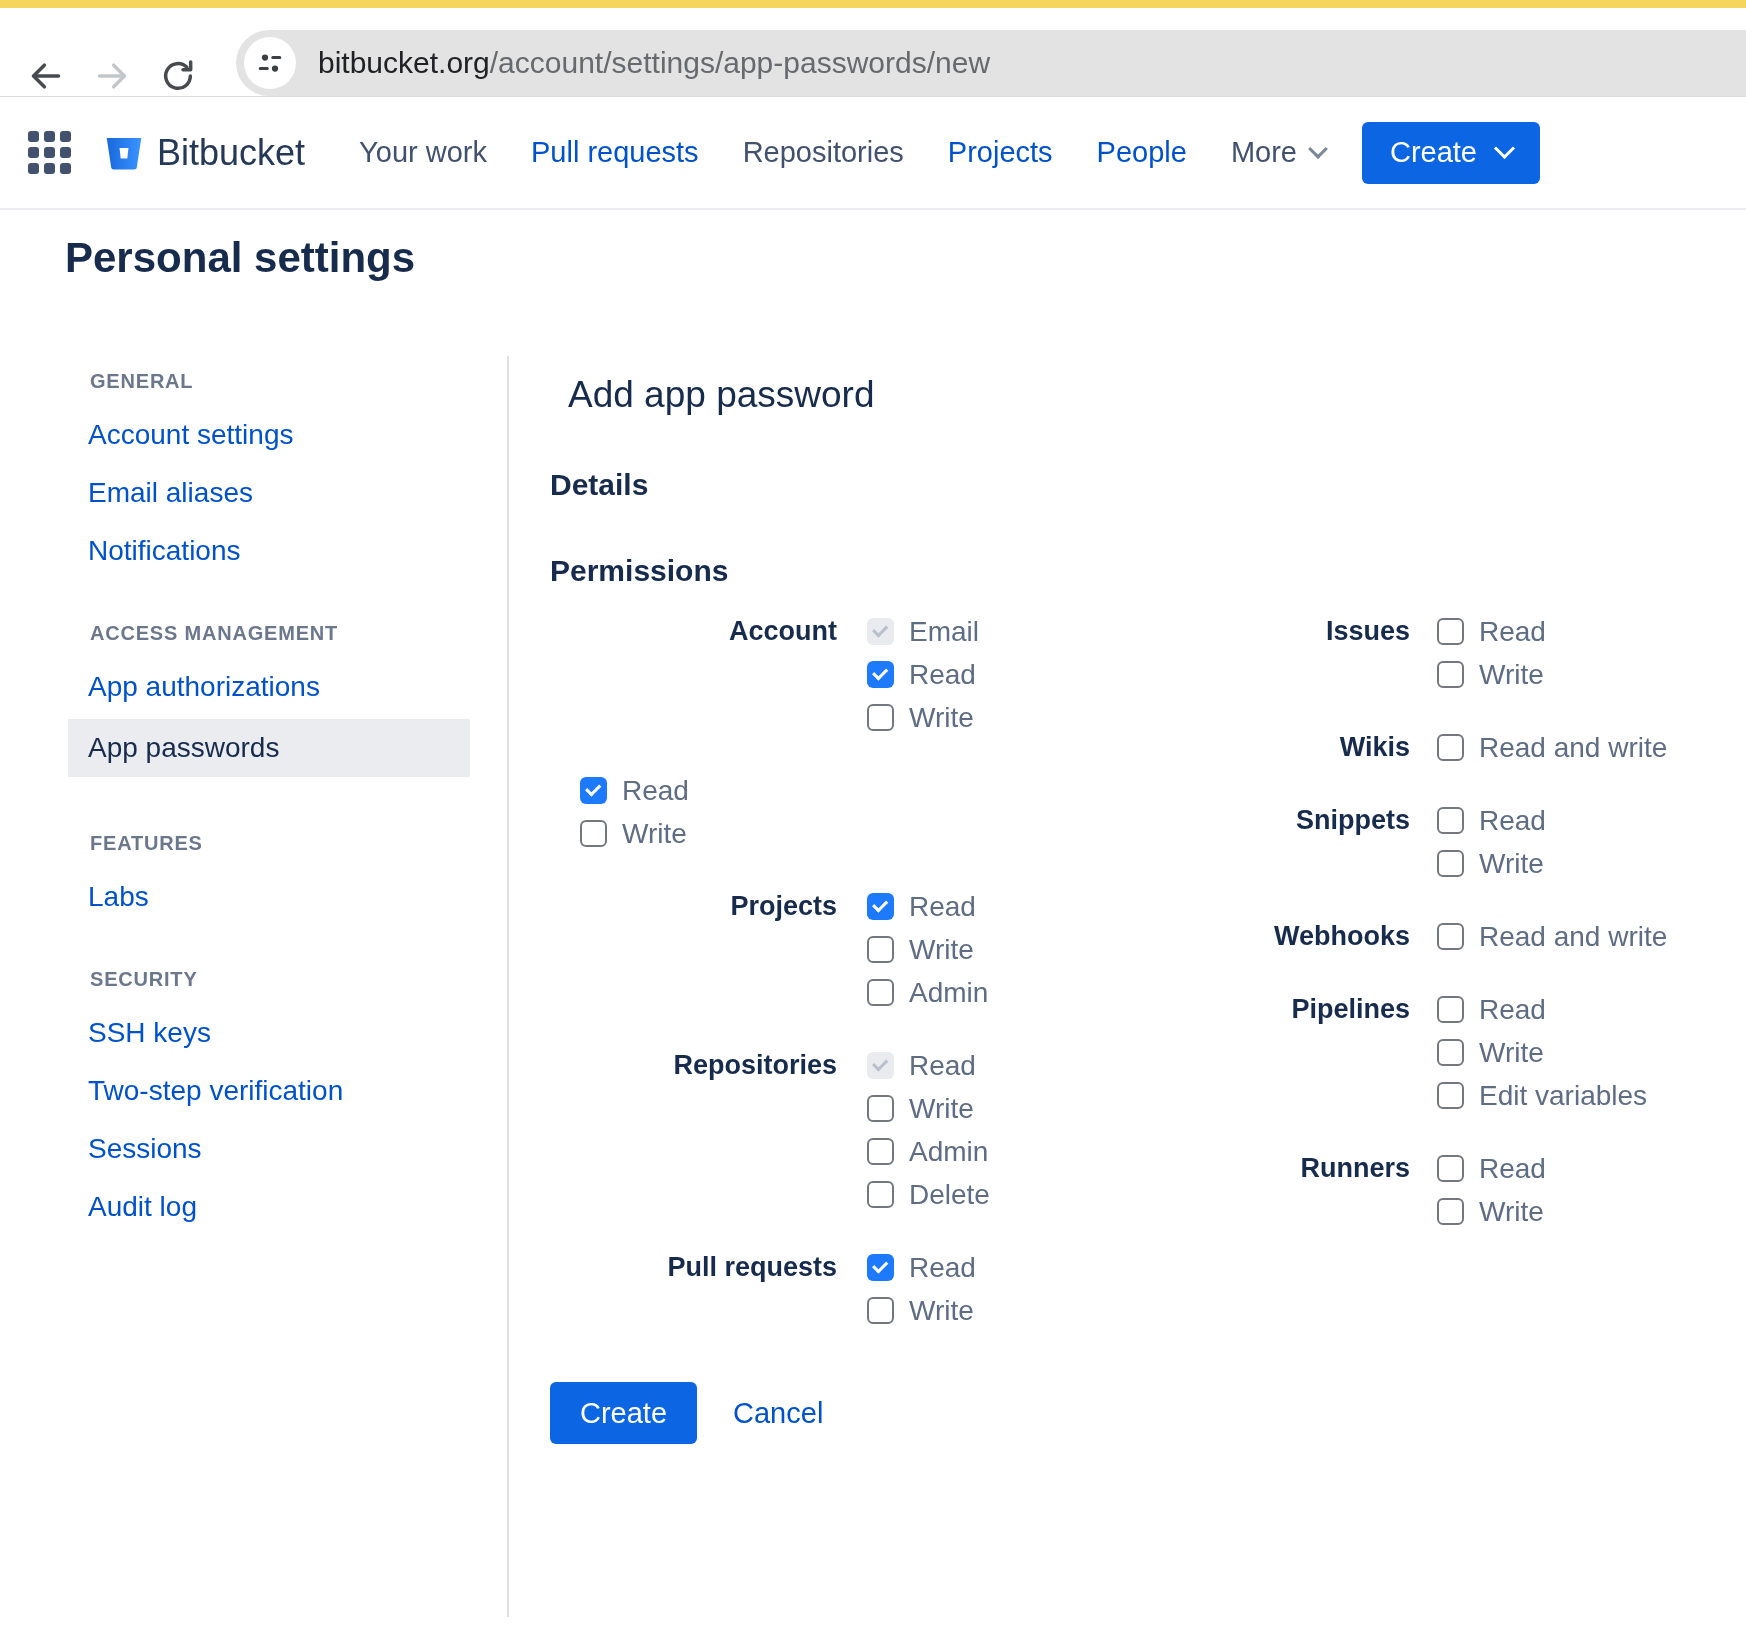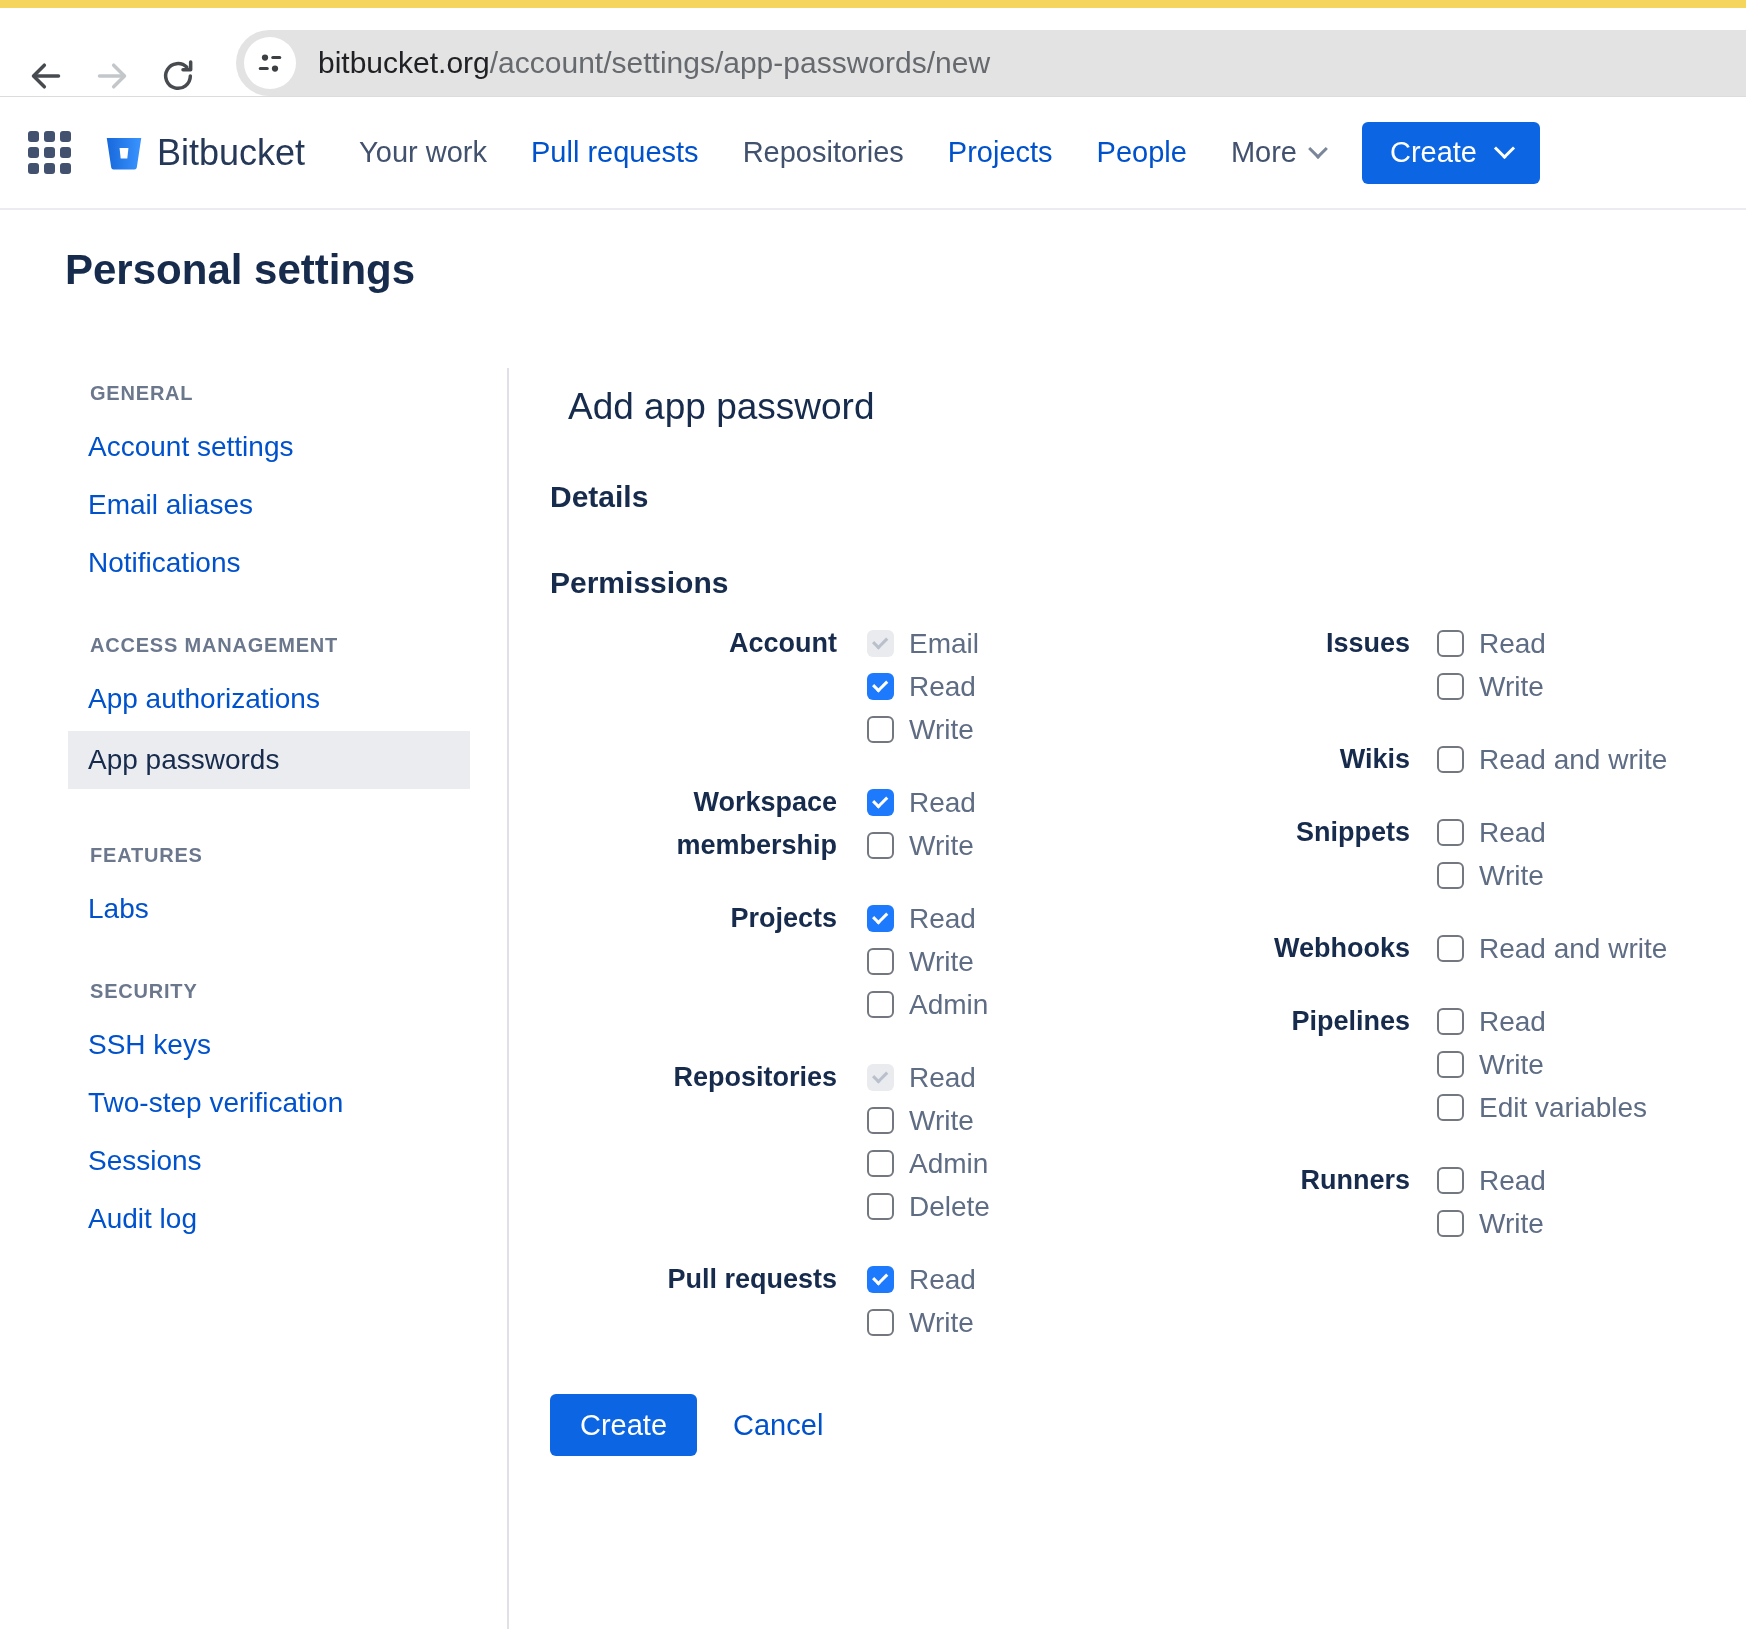--- a/index.html
+++ b/index.html
@@ -49,21 +49,21 @@
     transform:rotate(45deg);margin-left:14px;margin-top:-8px;
   }
   .create-btn{
     margin-left:auto;height:62px;padding:0 28px;border-radius:6px;
     background:var(--button-blue);color:#fff;display:flex;align-items:center;
     font-size:29px;font-weight:500;cursor:pointer;
   }
   .create-btn .chev{border-color:#fff;width:12px;height:12px;margin-left:20px;}
   
   .page{padding-left:65px;}
-  h1{margin:0;padding-top:36px;font-size:42px;font-weight:600;color:var(--heading-text);}
+  h1{margin:0;padding-top:24px;font-size:42px;font-weight:600;color:var(--heading-text);}
   .content-wrap{display:flex;margin-top:74px;min-height:1261px;align-items:stretch;}
   
   .sidebar{width:442px;padding-top:14px;flex:0 0 auto;}
   .side-section + .side-section{margin-top:55px;}
   .side-heading{margin-left:25px;font-size:20px;font-weight:700;letter-spacing:.8px;color:var(--muted-heading);}
   .side-link{margin:26px 0 0 23px;font-size:28px;color:var(--link-blue);cursor:pointer;width:fit-content;}
   .side-active{
     margin-top:16px;margin-left:3px;width:382px;padding:13px 0 13px 20px;
     background:var(--active-item-bg);border-radius:0;
     font-size:28px;color:var(--heading-text);cursor:pointer;
@@ -242,21 +242,20 @@
                   <span class="cb checked"></span>
                   <span class="opt-label">Read</span>
                 </div>
                 <div class="opt-row">
                   <span class="cb unchecked"></span>
                   <span class="opt-label">Write</span>
                 </div>
               </div>
   </div>
             <div class="perm-group">
-    <div class="perm-label">Workspace membership</div>
     <div class="perm-rows">
                 <div class="opt-row">
                   <span class="cb checked"></span>
                   <span class="opt-label">Read</span>
                 </div>
                 <div class="opt-row">
                   <span class="cb unchecked"></span>
                   <span class="opt-label">Write</span>
                 </div>
               </div>

